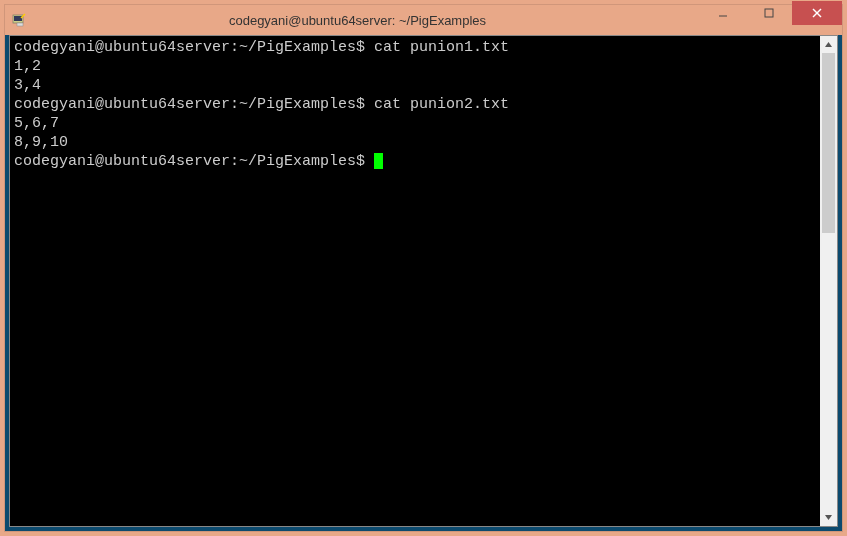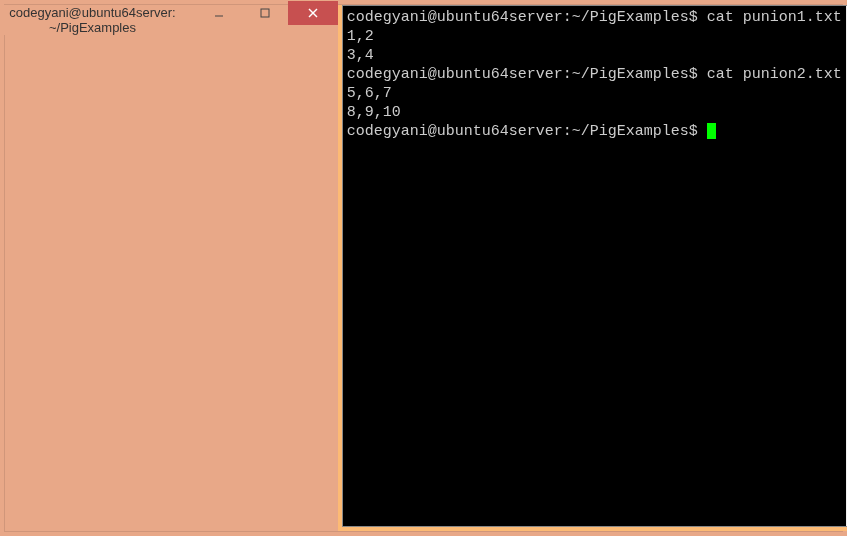--- a/index.html
+++ b/index.html
@@ -12,23 +12,22 @@
       height: 536px;
       background: #e8a888;
       padding: 4px;
       font-family: "Segoe UI", Tahoma, sans-serif;
       overflow: hidden;
     }
     .window {
       width: 100%;
       height: 100%;
       display: flex;
-      flex-direction: row;
+      flex-direction: column;
       border: 1px solid rgba(0,0,0,0.1);
-      justify-content: center;
     }
     .titlebar {
       height: 30px;
       background: #e8a888;
       display: flex;
       align-items: center;
       padding-left: 6px;
     }
     .app-icon {
       width: 16px;
@@ -74,21 +73,21 @@
       stroke: #444;
       stroke-width: 1;
       fill: none;
     }
     .win-btn.closebtn svg {
       stroke: #fff;
       stroke-width: 1.5;
     }
     .terminal-wrap {
       flex: 1;
-      background: #fdba74;
+      background: #0c4a6e;
       padding: 0 4px 4px 4px;
       display: flex;
     }
     .terminal-outer {
       flex: 1;
       display: flex;
       border: 1px solid #888;
     }
     .terminal {
       flex: 1;

